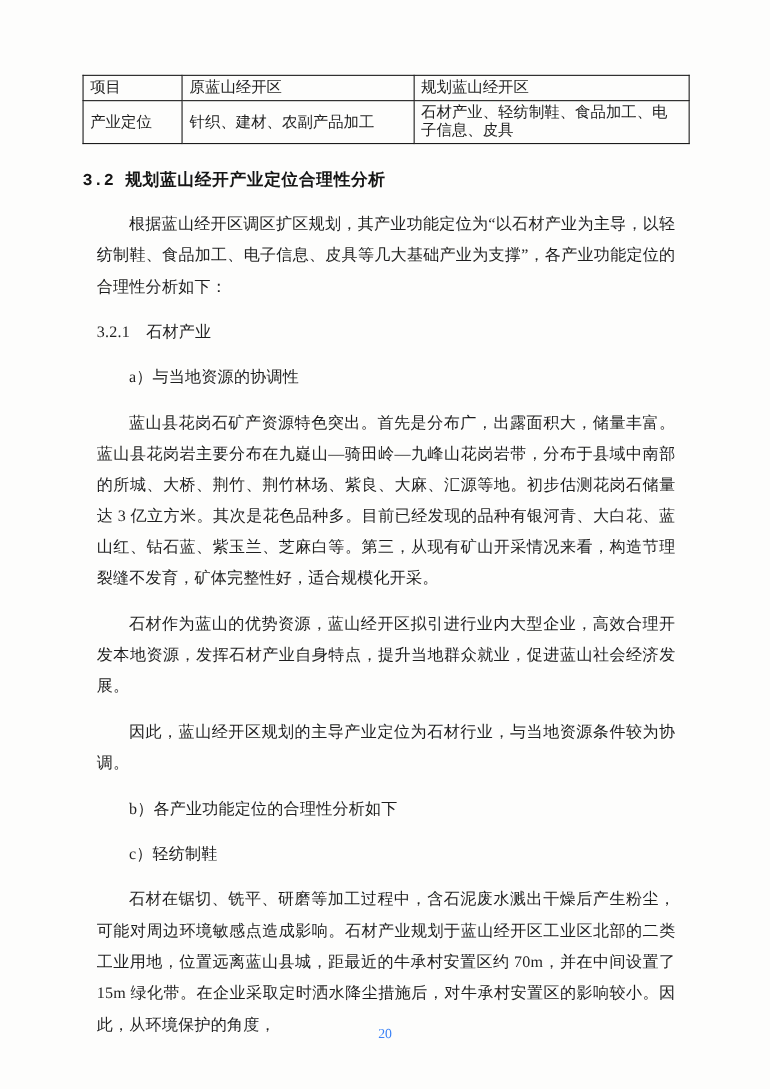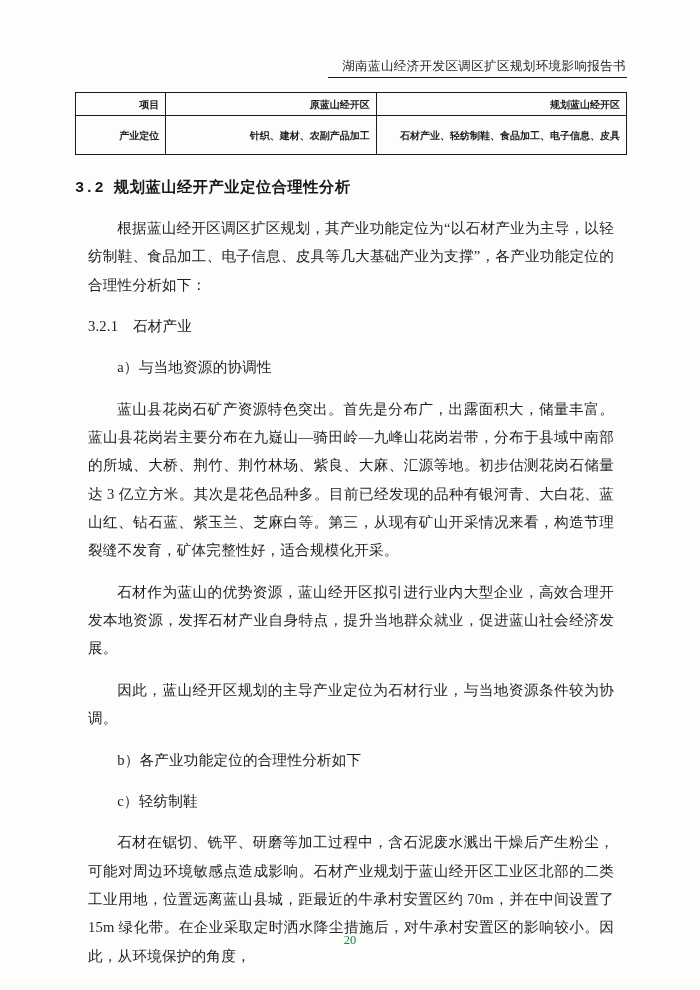--- a/index.html
+++ b/index.html
@@ -36,24 +36,24 @@
   
   table.cmp {
     width: 100%;
     border-collapse: collapse;
     table-layout: fixed;
     margin-top: 12px;
     border: 1.5px solid #1c1c1c;
   }
   table.cmp th, table.cmp td {
     border: 1px solid #1c1c1c;
-    font-weight: bold;
-    text-align: right;
+    font-weight: normal;
+    text-align: left;
     vertical-align: middle;
-    font-size: 10px;
+    font-size: 14px;
     line-height: 17px;
     padding: 2px 6px;
   }
   table.cmp thead th {
     height: 18px;
   }
   table.cmp tbody td {
     height: 34px;
   }
   
@@ -80,31 +80,28 @@
   .item { text-indent: 2em; text-align: left; }
   .body-text { margin-top: 2px; }
   
   .page-footer {
     position: absolute;
     left: 0;
     right: 0;
     bottom: 42px;
     text-align: center;
     font-size: 12.5px;
-    color: #15803d;
+    color: #3b82f6;
   }
 </style>
 </head>
 <body>
 
 <div class="page">
 
-  <div class="running-header">
-    <span class="hdr-text">湖南蓝山经济开发区调区扩区规划环境影响报告书</span>
-  </div>
 
   <table class="cmp">
     <colgroup>
       <col style="width:16.4%">
       <col style="width:38.2%">
       <col style="width:45.4%">
     </colgroup>
     <thead>
       <tr>
         <th>项目</th>

